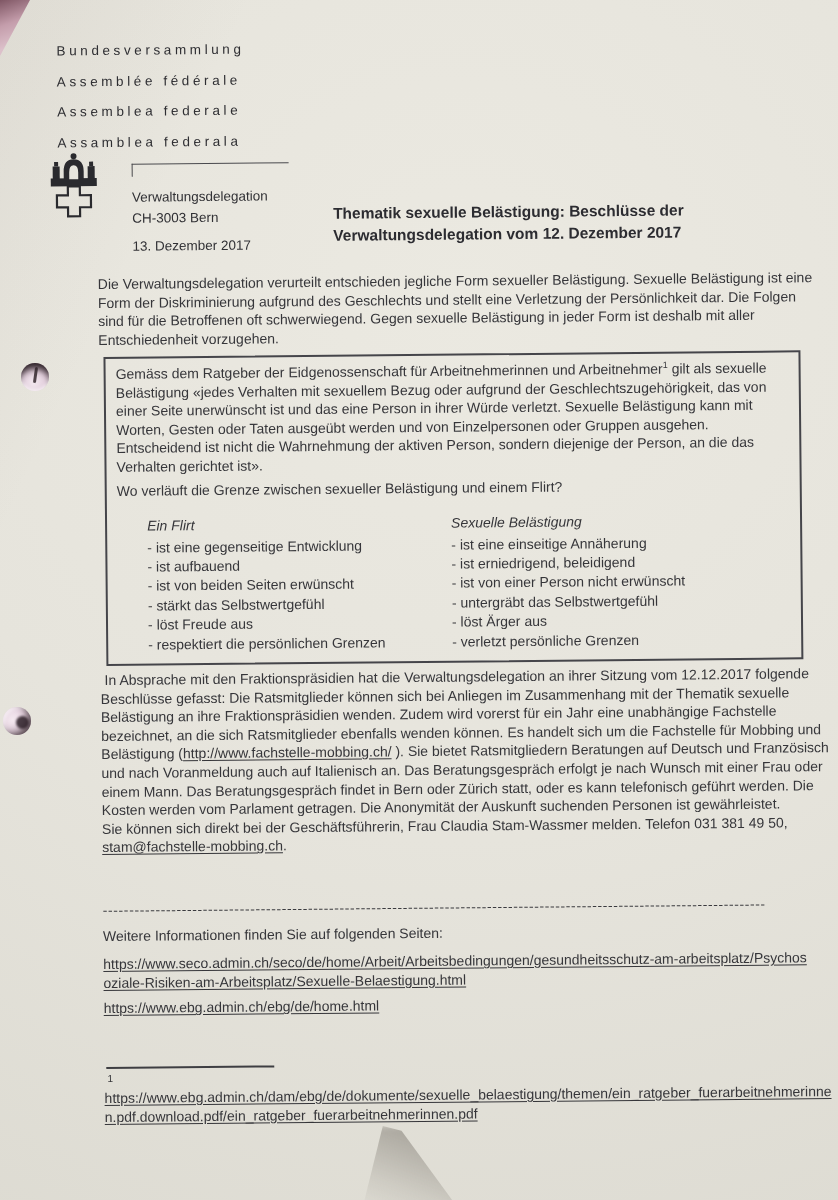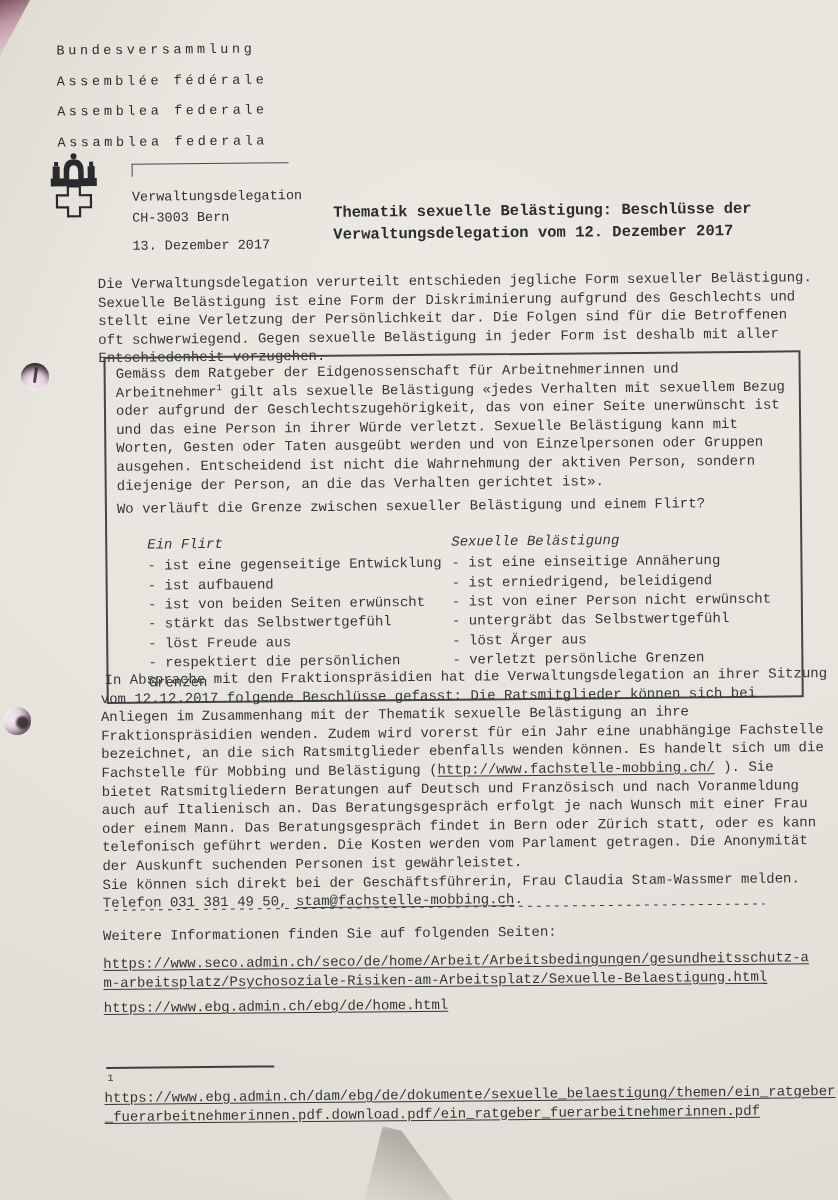--- a/index.html
+++ b/index.html
@@ -1,17 +1,17 @@
 <!DOCTYPE html>
 <html><head>
 <meta charset="utf-8">
 <style>
   html,body{margin:0;padding:0;}
   .stage{position:relative;width:838px;height:1200px;overflow:hidden;background:#b99ca9;
-         font-family:Liberation Mono, monospace;}
+         font-family:Liberation Sans, sans-serif;}
   .paper{position:absolute;inset:0;
          background-image:linear-gradient(115deg,rgba(150,140,130,0.10),rgba(0,0,0,0) 18%),
                           radial-gradient(140% 90% at 55% 25%, #ebe9e1 0%, #e6e4dc 50%, #dcdad1 100%);}
   .corner{position:absolute;top:0;left:0;width:30px;height:56px;
           background:linear-gradient(160deg,#7f5664 0%,#c49dab 40%,#dcc0ca 75%);
           clip-path:polygon(0 0,100% 0,0 100%);}
   .content{position:absolute;inset:0;transform:rotate(-0.55deg);transform-origin:419px 620px;
            color:#36363a;}
   .abs{position:absolute;}
   p{margin:0;}

